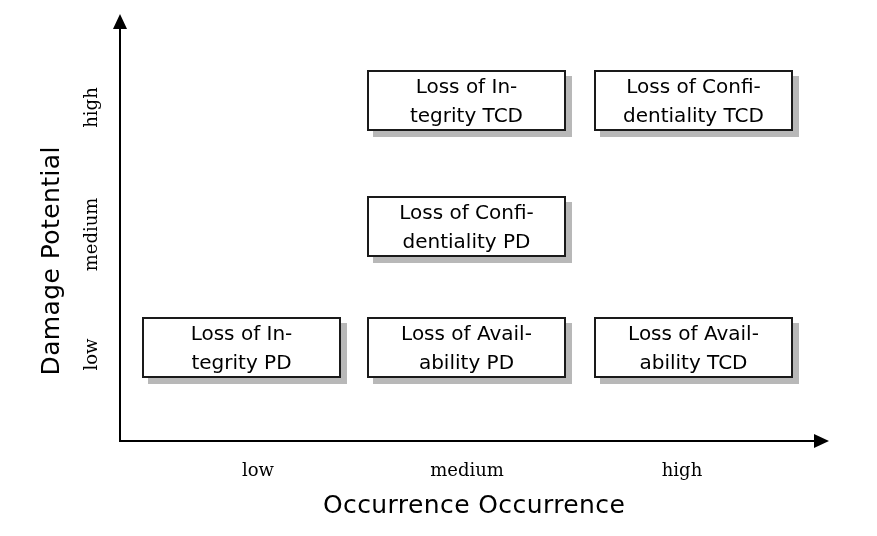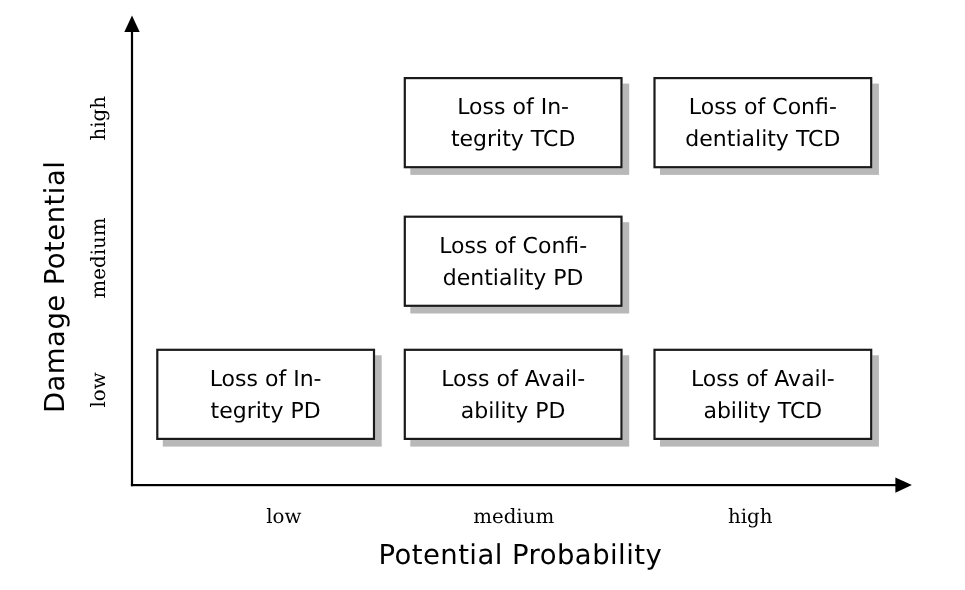--- a/index.html
+++ b/index.html
@@ -107,21 +107,21 @@
     top: 459px;
   }
   .tick-x.low    { left: 188px; }
   .tick-x.medium { left: 397px; }
   .tick-x.high   { left: 612px; }
 
   
   .risk-box {
     position: absolute;
     width: 199px;
-    height: 83px;
+    height: 61px;
     box-sizing: border-box;
     background: #ffffff;
     border: 2px solid #1a1a1a;
     box-shadow: 6px 6px 0 0 #b8b8b8;
     display: flex;
     align-items: center;
     justify-content: center;
     text-align: center;
     font-size: 20px;
     font-family: "DejaVu Sans", sans-serif;
@@ -147,21 +147,21 @@
 <body>
 
 <div id="canvas">
 
   <div class="axis-line-y"></div>
   <div class="axis-arrow-y"></div>
   <div class="axis-line-x"></div>
   <div class="axis-arrow-x"></div>
 
   <div class="axis-title-y">Damage Potential</div>
-  <div class="axis-title-x">Potential Probability</div>
+  <div class="axis-title-x">Occurrence Occurrence</div>
 
   <div class="tick-y high">high</div>
   <div class="tick-y medium">medium</div>
   <div class="tick-y low">low</div>
 
   <div class="tick-x low">low</div>
   <div class="tick-x medium">medium</div>
   <div class="tick-x high">high</div>
 
   <div class="risk-box col-medium row-high">

